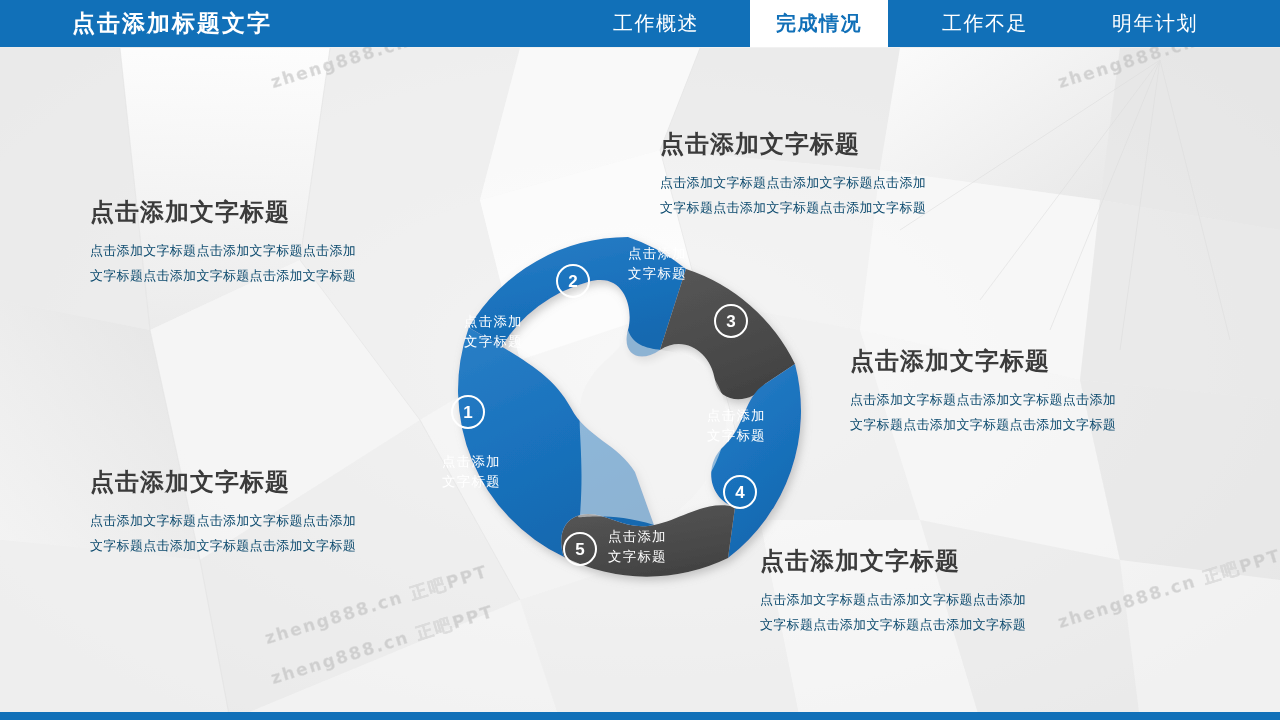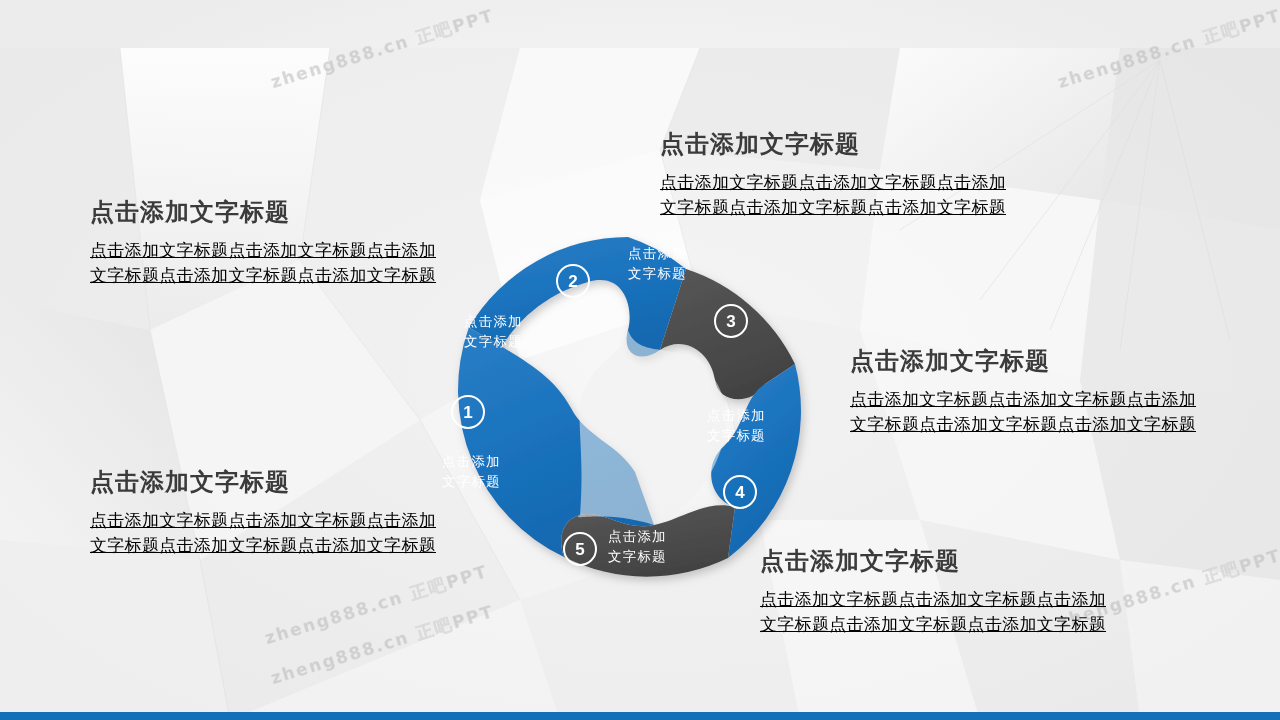--- a/index.html
+++ b/index.html
@@ -95,27 +95,26 @@
   }
   .tb-title {
     color: #3b3b3b;
     font-size: 24px;
     letter-spacing: 1px;
     margin: 0 0 10px 0;
     white-space: nowrap;
     font-weight: 700;
   }
   .tb-body {
-    color: #000000;
-    font-size: 17px;
+    color: #0c4a6e;
+    font-size: 13px;
     line-height: 25px;
     letter-spacing: .3px;
     margin: 0;
     white-space: nowrap;
-    text-decoration: underline;
   }
   .tb-right .tb-title,
   .tb-right .tb-body { text-align: left; }
 
   
   #pinwheel {
     position: absolute;
     left: 428px; top: 222px;
     width: 400px; height: 400px;
     z-index: 3;
@@ -210,20 +209,28 @@
       <path d="M700,48 L660,150 L700,300 L760,520"></path>
     </g>
   </svg>
 
   <div class="watermark" style="left:268px; top:72px;  transform:rotate(-17deg);">zheng888.cn 正吧PPT</div>
   <div class="watermark" style="left:1055px; top:72px; transform:rotate(-17deg);">zheng888.cn 正吧PPT</div>
   <div class="watermark" style="left:262px; top:628px; transform:rotate(-17deg);">zheng888.cn 正吧PPT</div>
   <div class="watermark" style="left:268px; top:668px; transform:rotate(-17deg);">zheng888.cn 正吧PPT</div>
   <div class="watermark" style="left:1055px; top:612px; transform:rotate(-17deg);">zheng888.cn 正吧PPT</div>
 
+  <div id="header">
+    <div id="header-title">点击添加标题文字</div>
+
+    <div class="tab" style="left:592px; width:128px;">工作概述</div>
+    <div class="tab active" style="left:750px; width:138px;">完成情况</div>
+    <div class="tab" style="left:920px; width:130px;">工作不足</div>
+    <div class="tab" style="left:1090px; width:130px;">明年计划</div>
+  </div>
 
   <div class="textblock" style="left:660px; top:128px;">
     <div class="tb-title">点击添加文字标题</div>
     <div class="tb-body">点击添加文字标题点击添加文字标题点击添加</div>
     <div class="tb-body">文字标题点击添加文字标题点击添加文字标题</div>
   </div>
 
   <div class="textblock" style="left:90px; top:196px;">
     <div class="tb-title">点击添加文字标题</div>
     <div class="tb-body">点击添加文字标题点击添加文字标题点击添加</div>

